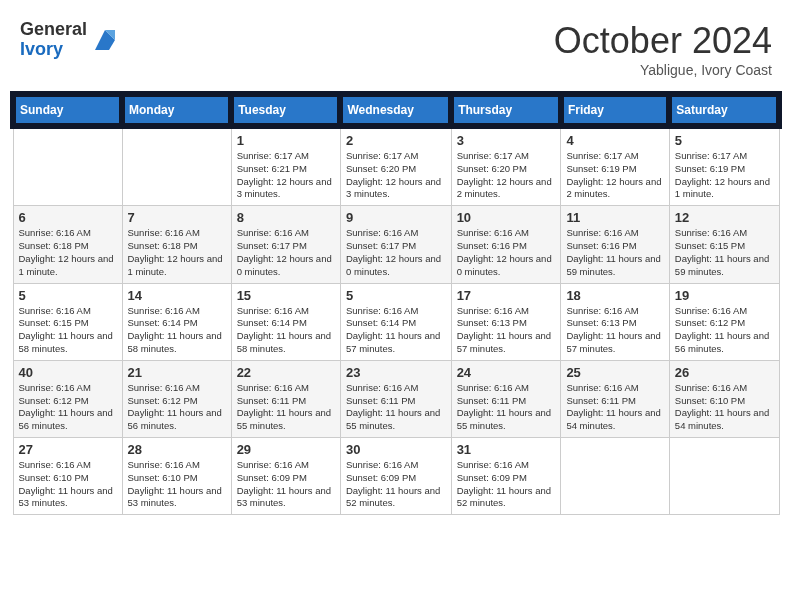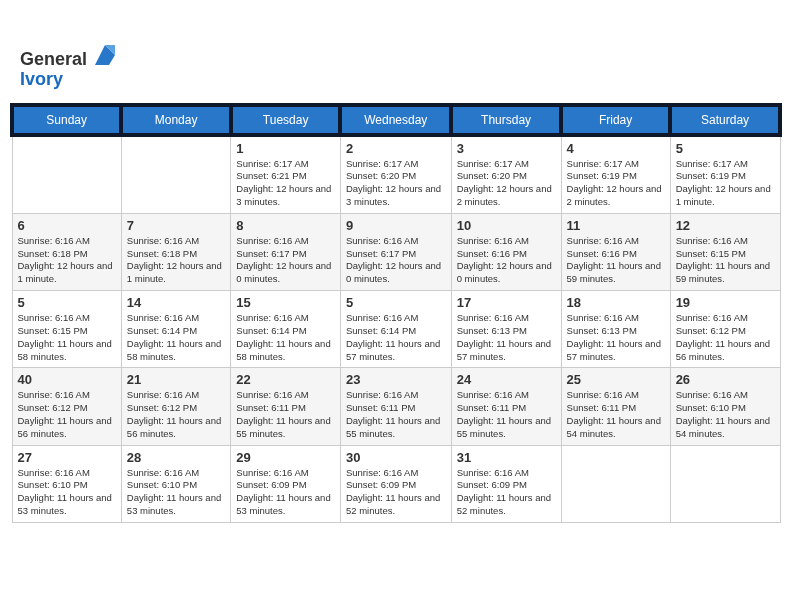--- a/index.html
+++ b/index.html
@@ -22,21 +22,20 @@
     }
     .logo-text {
       display: flex;
       flex-direction: column;
       line-height: 1.1;
     }
     .logo-general {
       font-size: 18px;
       font-weight: bold;
       color: #333;
-      margin-top: 30px;
     }
     .logo-blue {
       font-size: 18px;
       font-weight: bold;
       color: #1a6bbf;
     }
     .logo-icon {
       width: 28px;
       height: 28px;
       margin-left: 4px;
@@ -55,24 +54,24 @@
     }
     .calendar {
       width: 100%;
       border-collapse: collapse;
       margin-top: 8px;
     }
     .calendar thead th {
       background: #2977c9;
       color: #fff;
       font-size: 12px;
-      font-weight: normal;
+      font-weight: bold;
       padding: 6px 4px;
-      text-align: center;
-      border: 4px solid #0f172a;
+      text-align: left;
+      border: 6px solid #0f172a;
     }
     .calendar tbody td {
       border: 1px solid #ccc;
       vertical-align: top;
       padding: 4px 5px;
       width: 113px;
       min-height: 80px;
       font-size: 10px;
       color: #333;
     }
@@ -104,20 +103,24 @@
   <div class="logo">
     <div class="logo-text">
       <span class="logo-general">General</span>
       <span class="logo-blue">Ivory</span>
     </div>
     <svg class="logo-icon" viewBox="0 0 28 28">
       <polygon points="4,24 14,4 24,14 18,24" fill="#2977c9"></polygon>
       <polygon points="14,4 24,14 24,4" fill="#5ba3e0"></polygon>
     </svg>
   </div>
+  <div class="title-block">
+    <div class="month-title">October 2024</div>
+    <div class="location">Yabligue, Ivory Coast</div>
+  </div>
 </div>
 
 <table class="calendar">
   <thead>
     <tr>
     <th>Sunday</th>
         <th>Monday</th>
         <th>Tuesday</th>
         <th>Wednesday</th>
         <th>Thursday</th>

